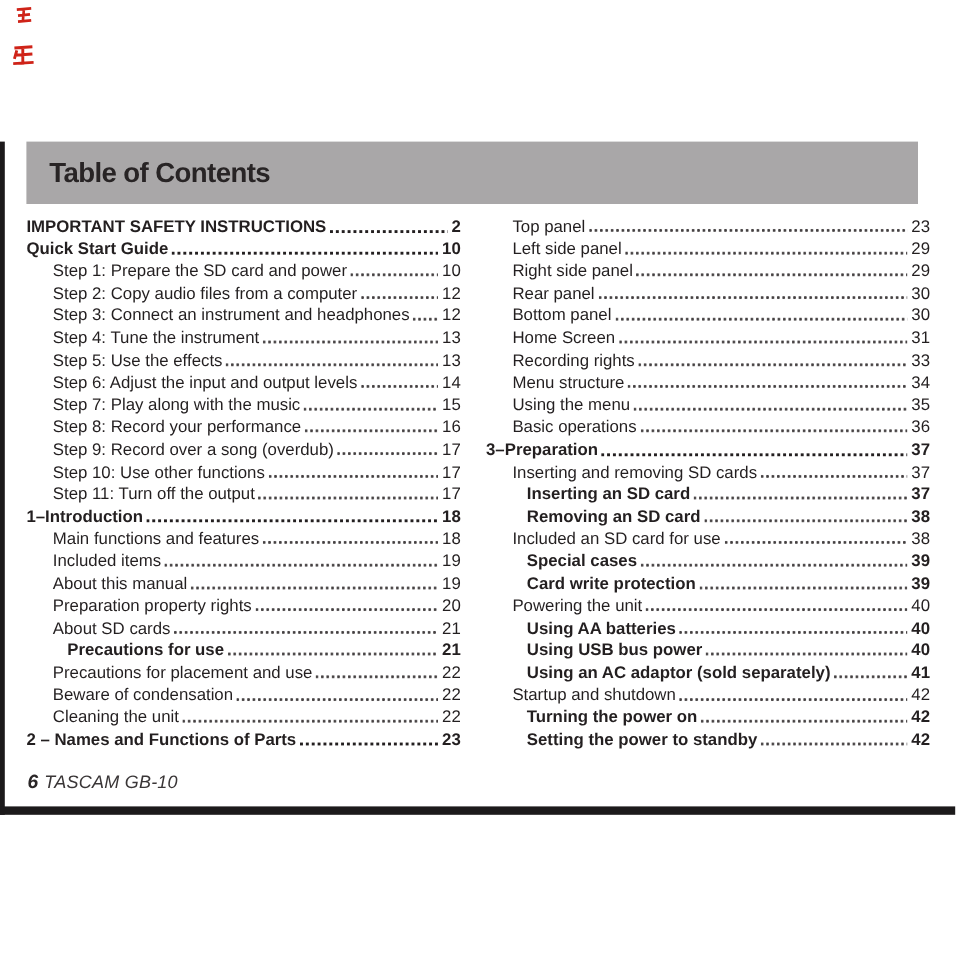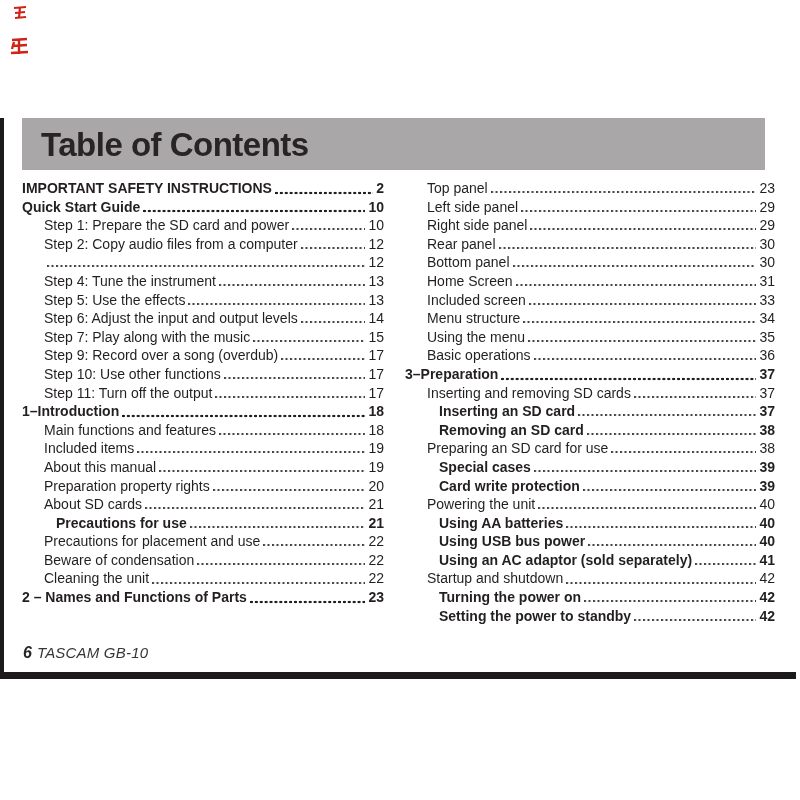--- a/index.html
+++ b/index.html
@@ -18,21 +18,21 @@
   .edge-bottom{position:absolute;left:0;top:672px;width:796px;height:7px;background:var(--rule);}
 
   
   .red-mark{position:absolute;pointer-events:none;}
   .red-mark svg{display:block;}
 
   
   .title-bar{position:absolute;left:22px;top:118px;width:743px;height:52px;background:var(--bar);}
   .page-title{
     position:absolute;left:19px;top:0;height:52px;line-height:53px;
-    font-size:33px;font-weight:bold;letter-spacing:-0.5px;color:#282425;
+    font-size:23px;font-weight:bold;letter-spacing:-0.5px;color:#282425;
   }
 
   
   .toc-col{position:absolute;top:179px;}
   .toc-col-left{left:22px;width:362px;}
   .toc-col-right{left:405px;width:370px;}
 
   .toc-row{
     display:flex;align-items:baseline;
     height:18.6px;line-height:18.6px;
@@ -99,20 +99,21 @@
         <span class="lbl">Step 1: Prepare the SD card and power</span>
         <span class="dots"></span>
         <span class="num">10</span>
       </div>
       <div class="toc-row lvl1">
         <span class="lbl">Step 2: Copy audio files from a computer</span>
         <span class="dots"></span>
         <span class="num">12</span>
       </div>
       <div class="toc-row lvl1">
+        <span class="lbl">Step 3: Connect an instrument and headphones</span>
         <span class="dots"></span>
         <span class="num">12</span>
       </div>
       <div class="toc-row lvl1">
         <span class="lbl">Step 4: Tune the instrument</span>
         <span class="dots"></span>
         <span class="num">13</span>
       </div>
       <div class="toc-row lvl1">
         <span class="lbl">Step 5: Use the effects</span>
@@ -121,20 +122,25 @@
       </div>
       <div class="toc-row lvl1">
         <span class="lbl">Step 6: Adjust the input and output levels</span>
         <span class="dots"></span>
         <span class="num">14</span>
       </div>
       <div class="toc-row lvl1">
         <span class="lbl">Step 7: Play along with the music</span>
         <span class="dots"></span>
         <span class="num">15</span>
+      </div>
+      <div class="toc-row lvl1">
+        <span class="lbl">Step 8: Record your performance</span>
+        <span class="dots"></span>
+        <span class="num">16</span>
       </div>
       <div class="toc-row lvl1">
         <span class="lbl">Step 9: Record over a song (overdub)</span>
         <span class="dots"></span>
         <span class="num">17</span>
       </div>
       <div class="toc-row lvl1">
         <span class="lbl">Step 10: Use other functions</span>
         <span class="dots"></span>
         <span class="num">17</span>
@@ -225,21 +231,21 @@
         <span class="lbl">Bottom panel</span>
         <span class="dots"></span>
         <span class="num">30</span>
       </div>
       <div class="toc-row lvl1">
         <span class="lbl">Home Screen</span>
         <span class="dots"></span>
         <span class="num">31</span>
       </div>
       <div class="toc-row lvl1">
-        <span class="lbl">Included screen</span>
+        <span class="lbl">Recording rights</span>
         <span class="dots"></span>
         <span class="num">33</span>
       </div>
       <div class="toc-row lvl1">
         <span class="lbl">Menu structure</span>
         <span class="dots"></span>
         <span class="num">34</span>
       </div>
       <div class="toc-row lvl1">
         <span class="lbl">Using the menu</span>
@@ -265,21 +271,21 @@
         <span class="lbl">Inserting an SD card</span>
         <span class="dots"></span>
         <span class="num">37</span>
       </div>
       <div class="toc-row lvl2">
         <span class="lbl">Removing an SD card</span>
         <span class="dots"></span>
         <span class="num">38</span>
       </div>
       <div class="toc-row lvl1">
-        <span class="lbl">Preparing an SD card for use</span>
+        <span class="lbl">Included an SD card for use</span>
         <span class="dots"></span>
         <span class="num">38</span>
       </div>
       <div class="toc-row lvl2">
         <span class="lbl">Special cases</span>
         <span class="dots"></span>
         <span class="num">39</span>
       </div>
       <div class="toc-row lvl2">
         <span class="lbl">Card write protection</span>

